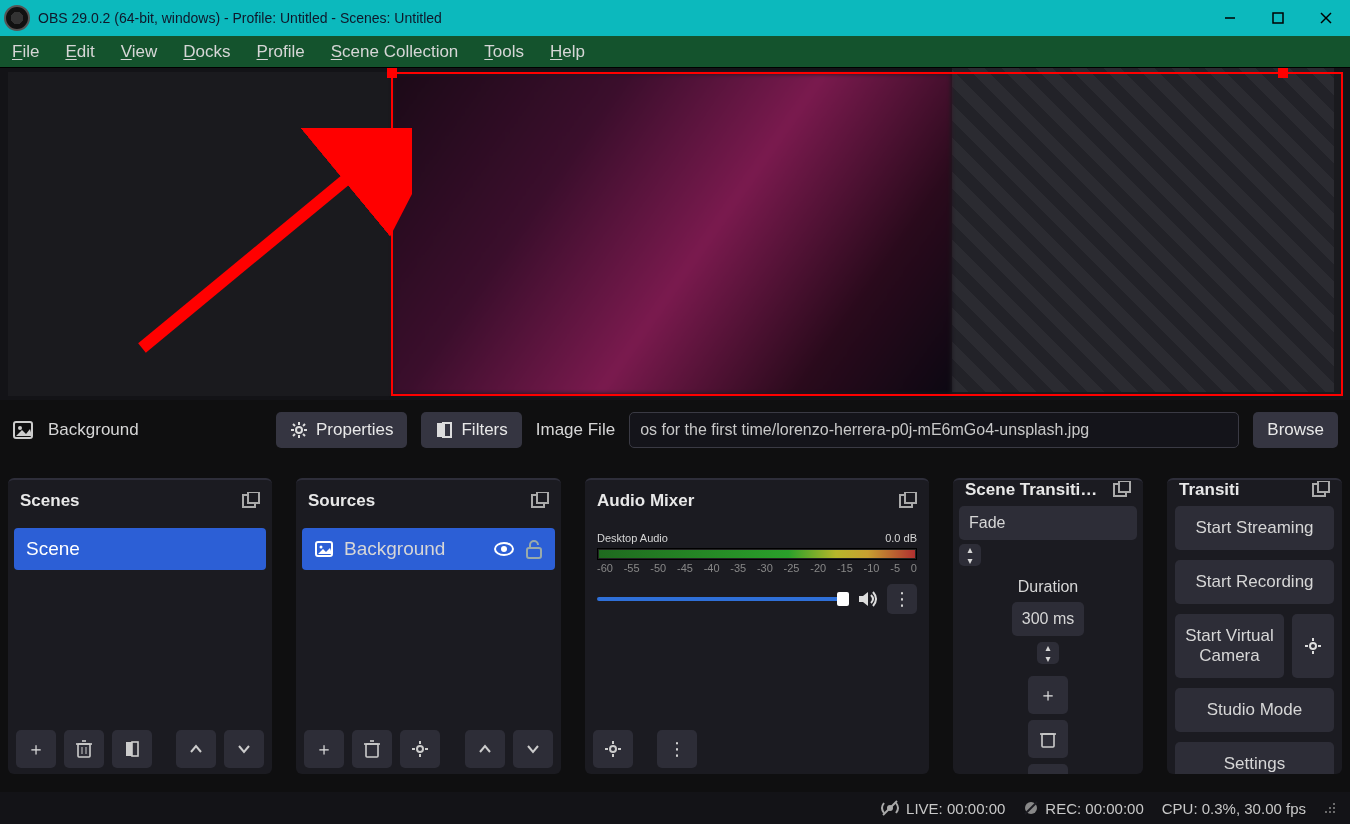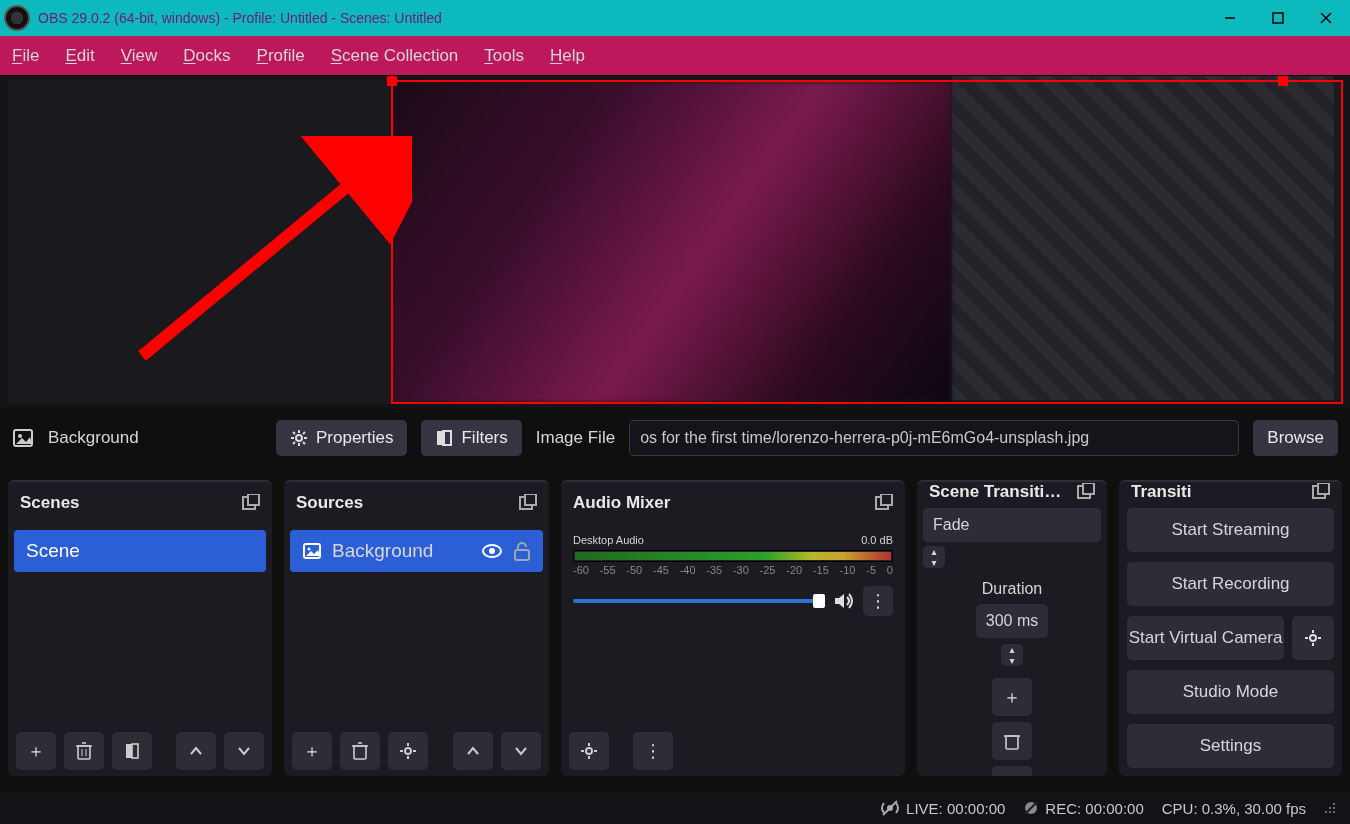--- a/index.html
+++ b/index.html
@@ -1,40 +1,40 @@
 <!DOCTYPE html>
 <html><head>
 <meta charset="utf-8">
 <style>
   * { box-sizing: border-box; margin: 0; padding: 0; font-family: "Segoe UI", Arial, sans-serif; }
   body { width: 1350px; height: 824px; background: #0F0F10; color: #d6d6d6; overflow: hidden; font-size: 15px; }
-  .titlebar { height: 36px; background: #0cb9bd; display: flex; align-items: center; justify-content: space-between; color: #701a75; }
+  .titlebar { height: 36px; background: #0cb9bd; display: flex; align-items: center; justify-content: space-between; color: #0f172a; }
   .titlebar-left { display: flex; align-items: center; gap: 8px; padding-left: 4px; }
   .titlebar .title { font-size: 14px; }
   .obs-logo { width:26px; height:26px; border-radius:50%; background: radial-gradient(circle at 50% 50%, #333 0 40%, #111 41% 100%); border:2px solid #555; display:flex; align-items:center; justify-content:center;}
   .win-controls { display: flex; }
   .win-btn { width: 48px; height: 36px; display: flex; align-items: center; justify-content: center; }
-  .menubar { height: 40px; display: flex; align-items: center; gap: 26px; padding: 0 12px; background: #be185d; border-bottom: 1px solid #000;}
+  .menubar { height: 32px; display: flex; align-items: center; gap: 26px; padding: 0 12px; background: #14532d; border-bottom: 1px solid #000;}
   .menubar span { font-size: 17px; }
   .menubar span u { text-decoration: underline; text-underline-offset: 2px; }
   .preview { position: relative; height: 332px; background: #131317; }
   .preview-canvas { position:absolute; left:8px; right:8px; top:4px; bottom:4px; background:#1a1a1e; }
   .stripes { position:absolute; left:952px; top:0; width:382px; height:324px;
     background: repeating-linear-gradient(45deg, #2b2b31 0 12px, #222228 12px 24px); }
   .source-box { position:absolute; left:391px; top:4px; width:952px; height:324px; border:2px solid red; }
   .source-img { position:absolute; left:393px; top:6px; width:558px; height:320px;
     background: linear-gradient(125deg, #1b0a17 0%, #3b0e2c 30%, #7a1a4e 55%, #2a0a1c 80%, #0c0812 100%); filter: blur(2px);}
   .handle { position:absolute; width:10px; height:10px; background:red; }
   .arrow { position:absolute; left:132px; top:60px; width:280px; height:240px; pointer-events:none; }
   .context-toolbar { height: 60px; display:flex; align-items:center; gap:14px; padding:0 12px; }
   .ct-left { display:flex; align-items:center; gap:14px; flex:0 0 250px;}
   .pill-btn { background:#353541; border-radius:5px; padding:8px 14px; display:flex; align-items:center; gap:8px; font-size:17px; color:#e8e8e8; }
   .ct-label { font-size:17px; }
   .path-field { flex:1; background:#14141a; border:1px solid #3a3a44; border-radius:5px; padding:8px 10px; font-size:16px; color:#c8c8c8; white-space:nowrap; overflow:hidden;}
-  .panels { display:flex; gap:12px; padding:12px 8px; height:320px;}
+  .panels { display:flex; gap:24px; padding:12px 8px; height:320px;margin-top:6px;}
   .panel { background:#1b1b21; border-radius:6px; display:flex; flex-direction:column; overflow:hidden; border-top: 2px solid #2e2e3a;}
   .panel[data-w="scenes"]  { width:264px;}
   .panel[data-w="sources"] { width:265px;}
   .panel[data-w="mixer"]   { width:344px;}
   .panel[data-w="trans"]   { width:190px;}
   .panel[data-w="controls"]{ flex:1;}
   .panel-header { height:42px; display:flex; align-items:center; justify-content:space-between; padding:0 12px; font-weight:600; font-size:17px; color:#e8e8e8;}
   .panel-body { flex:1; padding:6px; position:relative;}
   .list-item { padding:10px 12px; border-radius:4px; font-size:19px; display:flex; align-items:center; gap:10px; }
   .list-item.selected { background:#2c5fd6; color:#fff;}

